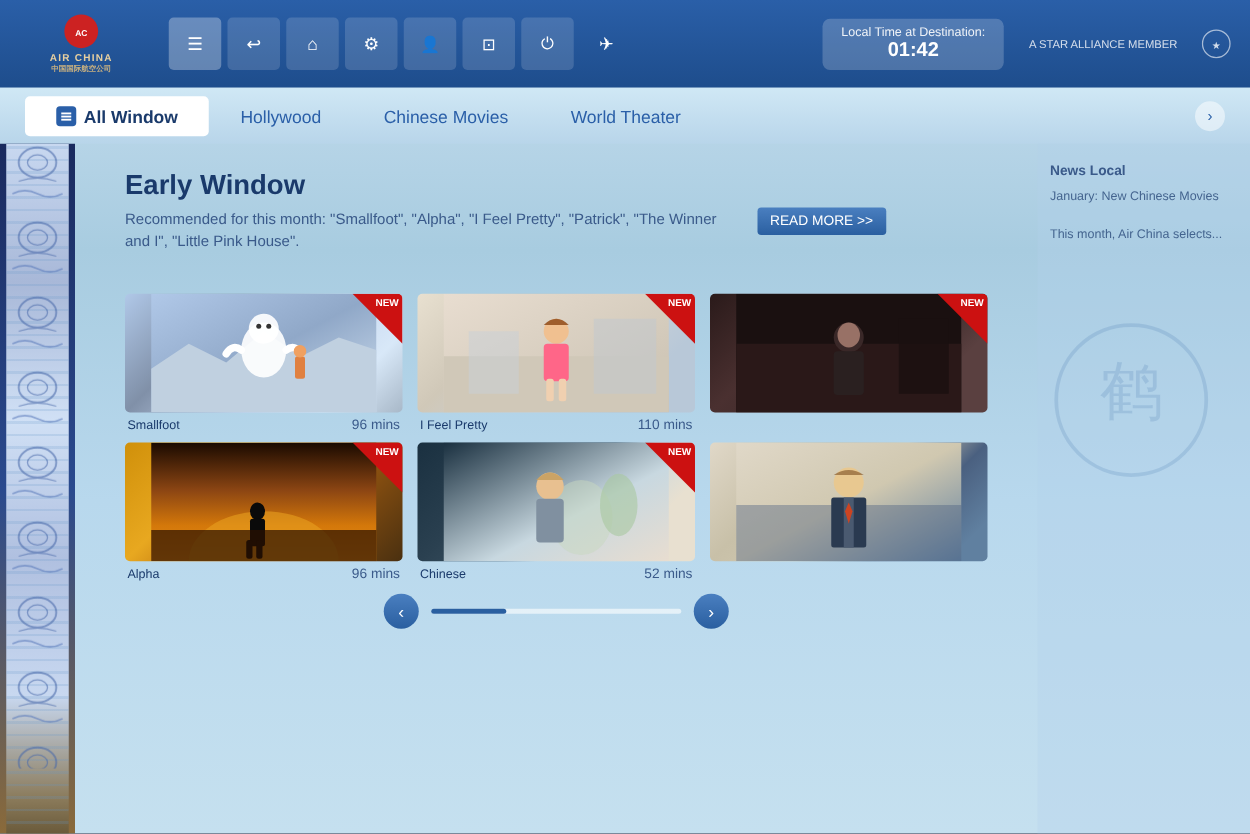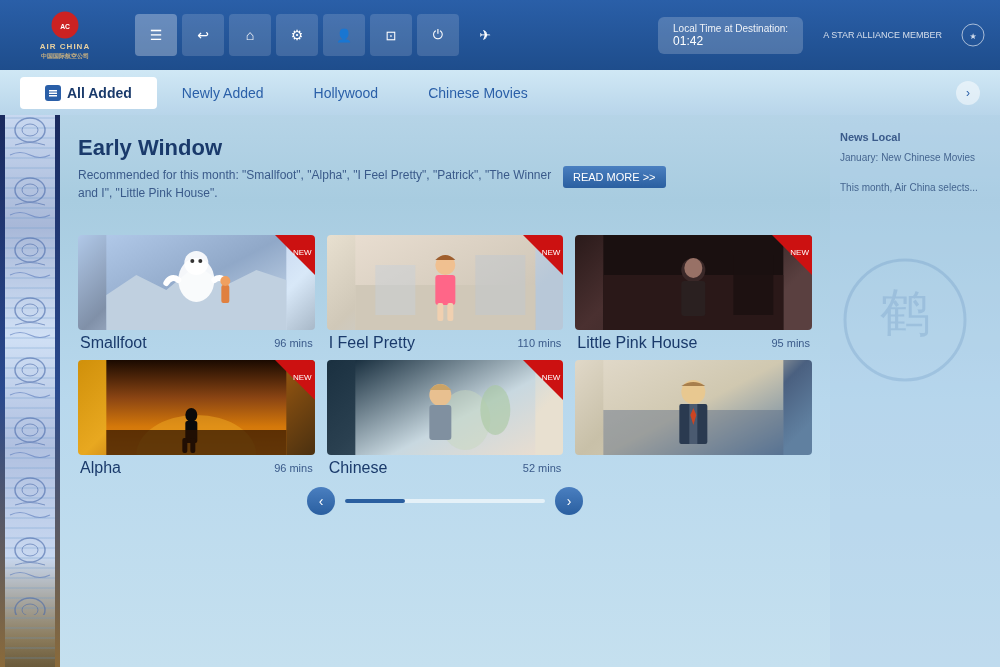--- a/index.html
+++ b/index.html
@@ -75,31 +75,32 @@
 
     .nav-icon-btn:first-child {
       background: rgba(255,255,255,0.3);
     }
 
     .time-box {
       background: rgba(255,255,255,0.2);
       border-radius: 6px;
       padding: 6px 15px;
       color: white;
+      text-align: center;
       margin: 0 10px;
     }
 
     .time-label {
       font-size: 10px;
       opacity: 0.9;
     }
 
     .time-value {
-      font-size: 12px;
-      font-weight: normal;
+      font-size: 16px;
+      font-weight: bold;
     }
 
     .star-alliance {
       display: flex;
       align-items: center;
       gap: 19px;
       margin-left: 10px;
     }
 
     .star-alliance-text {
@@ -195,21 +196,21 @@
         transparent,
         transparent 8px,
         rgba(100,150,200,0.2) 8px,
         rgba(100,150,200,0.2) 10px
       );
     }
 
     
     .content-area {
       flex: 1;
-      padding: 20px 18px;
+      padding: 20px 40px;
       overflow: hidden;
     }
 
     .section-title {
       font-size: 22px;
       font-weight: bold;
       color: #1a3a6b;
       margin-bottom: 5px;
     }
 
@@ -222,21 +223,21 @@
     }
 
     .read-more-btn {
       background: linear-gradient(180deg, #4a7fc0 0%, #2a5fa0 100%);
       color: white;
       border: none;
       padding: 5px 10px;
       font-size: 11px;
       cursor: pointer;
       border-radius: 3px;
-      margin-left: 5px;
+      margin-left: 26px;
       white-space: nowrap;
     }
 
     .desc-row {
       display: flex;
       align-items: flex-start;
       margin-bottom: 18px;
     }
 
     
@@ -292,38 +293,38 @@
       right: 0;
       width: 0;
       height: 0;
       border-style: solid;
       border-width: 0 40px 40px 0;
       border-color: transparent #cc1111 transparent transparent;
     }
 
     .new-badge-text {
       position: absolute;
-      top: 13px;
+      top: 3px;
       right: 3px;
       color: white;
       font-size: 8px;
-      font-weight: normal;
+      font-weight: bold;
       transform: rotate(0deg);
     }
 
     .movie-info {
       display: flex;
       justify-content: space-between;
       align-items: center;
       margin-top: 4px;
       padding: 0 2px;
     }
 
     .movie-title {
-      font-size: 16px;
+      font-size: 10px;
       color: #1a3a6b;
       font-weight: 500;
     }
 
     .movie-duration {
       font-size: 11px;
       color: #3a5a8a;
       margin-left: 44px;
     }
 
@@ -458,30 +459,30 @@
   <div class="tabs">
     <div class="tab active">
       <span class="tab-icon">
         <svg width="10" height="10" viewBox="0 0 10 10">
             <rect width="10" height="10" fill="#2a5fa8" rx="2"></rect>
             <rect x="1" y="2" width="8" height="1.5" fill="white"></rect>
             <rect x="1" y="4.5" width="8" height="1.5" fill="white"></rect>
             <rect x="1" y="7" width="8" height="1.5" fill="white"></rect>
           </svg>
       </span>
-      <span>All Added</span>
-    </div>
-    <div class="tab">
-      <span>Newly Added</span>
+      <span>All Window</span>
     </div>
     <div class="tab">
       <span>Hollywood</span>
     </div>
     <div class="tab">
       <span>Chinese Movies</span>
+    </div>
+    <div class="tab">
+      <span>World Theater</span>
     </div>
     <div class="tabs-scroll-btn">›</div>
   </div>
 
   <div class="main-content">
 
     <div class="left-column">
       <div class="decorative-pattern">
 
         <svg width="50" height="500" viewBox="0 0 50 500" style="position:absolute;top:0;left:0;opacity:0.6;">
@@ -584,24 +585,20 @@
 
               <circle cx="90" cy="35" r="12" fill="#3a2828"></circle>
               <rect x="78" y="46" width="24" height="35" rx="3" fill="#2a2020"></rect>
 
               <ellipse cx="90" cy="33" rx="9" ry="10" fill="#c09080" opacity="0.7"></ellipse>
 
               <rect x="130" y="20" width="40" height="60" fill="#1a1010" opacity="0.8"></rect>
             </svg>
             <div class="new-badge-corner"></div>
             <div class="new-badge-text">NEW</div>
-          </div>
-          <div class="movie-info">
-            <span class="movie-title">Little Pink House</span>
-            <span class="movie-duration">95 mins</span>
           </div>
         </div>
 
         <div class="movie-card">
           <div class="movie-thumb thumb-alpha">
             <svg viewBox="0 0 180 95" xmlns="http://www.w3.org/2000/svg">
               <defs>
                 <linearGradient id="sunset" x1="0%" y1="0%" x2="0%" y2="100%">
                   <stop offset="0%" style="stop-color:#1a0a00"></stop>
                   <stop offset="40%" style="stop-color:#8B4513"></stop>

